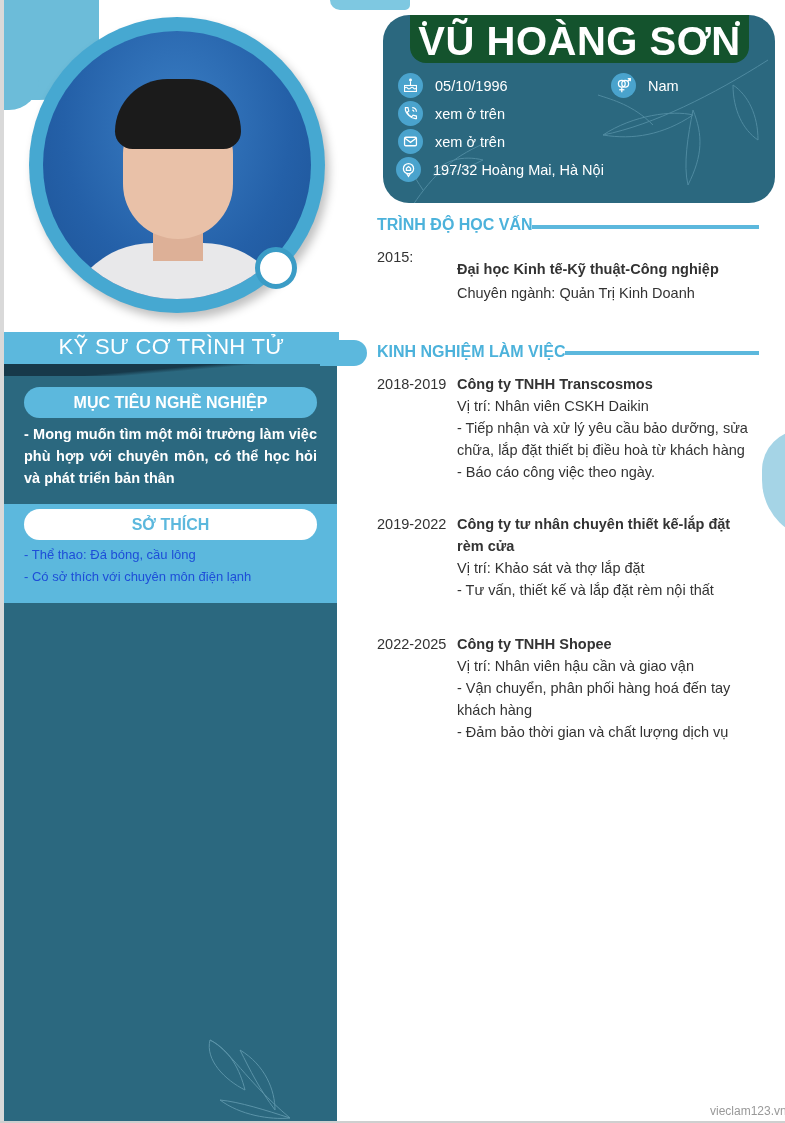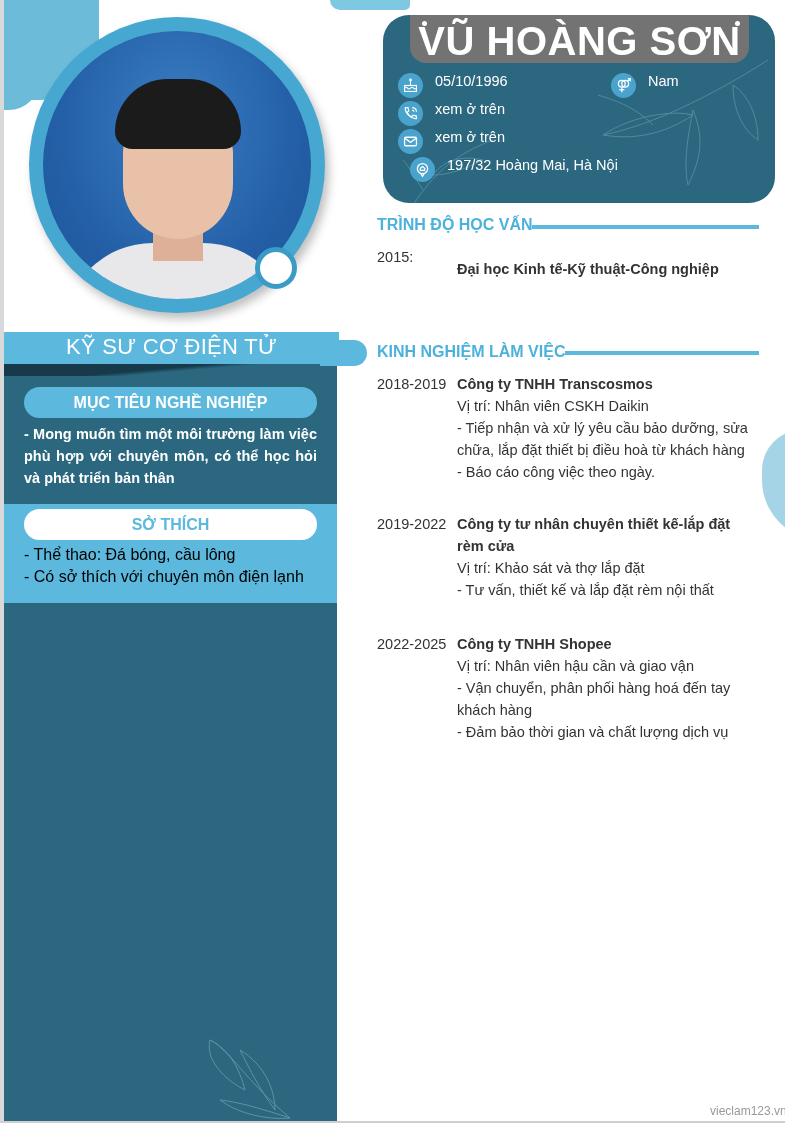--- a/index.html
+++ b/index.html
@@ -26,26 +26,26 @@
   .title-band-tab { position:absolute; left:320px; top:340px; width:47px; height:26px; background:#5cb8dd; border-radius:0 14px 14px 0; }
   .title-band-text { position:absolute; left:4px; top:332px; width:335px; height:30px; text-align:center; color:#fff; font-size:22px; line-height:30px; letter-spacing:0.3px; }
   .side-dark { position:absolute; left:4px; top:364px; width:333px; height:757px; background:#2b687f; }
   .side-shadow { position:absolute; left:4px; top:364px; width:333px; height:12px; background:linear-gradient(175deg, #17394a 0%, #17394a 45%, transparent 55%); }
   .side-light { position:absolute; left:4px; top:504px; width:333px; height:99px; background:#5cb8dd; }
 
   .pill { position:absolute; left:24px; width:293px; height:31px; border-radius:16px; text-align:center; font-weight:bold; font-size:16px; line-height:31px; }
   .pill.blue { top:387px; background:#5cb8dd; color:#fff; }
   .pill.white { top:509px; background:#fff; color:#5cb8dd; }
   .obj-text { position:absolute; left:24px; top:423px; width:293px; color:#fff; font-size:14.5px; line-height:22px; text-align:justify;font-weight:bold; }
-  .hobby-text { position:absolute; left:24px; top:544px; width:300px; color:#000000; font-size:16px; line-height:22px; }
+  .hobby-text { position:absolute; left:24px; top:544px; width:300px; color:#1d4ed8; font-size:13px; line-height:22px; }
 
   .header-card { position:absolute; left:383px; top:15px; width:392px; height:188px; background:#2b687f; border-radius:26px; overflow:hidden; }
-  .name-pill { position:absolute; left:410px; top:15px; width:339px; height:48px; background:#737373; border-radius:0 0 16px 16px; text-align:center; color:#fff; font-size:40px; font-weight:bold; line-height:52px; letter-spacing:0.5px; }
+  .name-pill { position:absolute; left:410px; top:15px; width:339px; height:48px; background:#14532d; border-radius:0 0 16px 16px; text-align:center; color:#fff; font-size:40px; font-weight:bold; line-height:52px; letter-spacing:0.5px; }
   .name-dot { position:absolute; width:5px; height:5px; border-radius:50%; background:#fff; }
-  .info-row { position:absolute; display:flex; align-items:flex-start; color:#fff; font-size:14.5px; }
+  .info-row { position:absolute; display:flex; align-items:center; color:#fff; font-size:14.5px; }
   .info-icon { width:25px; height:25px; border-radius:50%; background:#4aa3cd; margin-right:12px; display:flex; align-items:center; justify-content:center; }
   .info-icon svg { width:17px; height:17px; }
 
   .sec-title { position:absolute; left:377px; color:#4cb2db; font-size:16px; font-weight:bold; }
   .sec-line { position:absolute; height:4px; background:#5cb8dd; }
   .row { position:absolute; left:377px; width:390px; color:#333; font-size:14.5px; line-height:22px; }
   .row .yr { position:absolute; left:0; top:0; }
   .row .body { position:absolute; left:80px; top:0; width:300px; }
   .row .body b { color:#333; }
 
@@ -72,21 +72,21 @@
     <div class="hair"></div>
   </div>
 </div>
 <div class="photo-dot"></div>
 
 <div class="side-dark"></div>
 <div class="side-shadow"></div>
 <div class="side-light"></div>
 <div class="title-band"></div>
 <div class="title-band-tab"></div>
-<div class="title-band-text">KỸ SƯ CƠ ĐIỆN TỬ</div>
+<div class="title-band-text">KỸ SƯ CƠ TRÌNH TỬ</div>
 
 <div class="pill blue">MỤC TIÊU NGHỀ NGHIỆP</div>
 <div class="obj-text">- Mong muốn tìm một môi trường làm việc phù hợp với chuyên môn, có thể học hỏi và phát triển bản thân</div>
 
 <div class="pill white">SỞ THÍCH</div>
 <div class="hobby-text">
   <div>- Thể thao: Đá bóng, cầu lông</div>
   <div>- Có sở thích với chuyên môn điện lạnh</div>
 </div>
 
@@ -164,39 +164,40 @@
   <span class="info-icon">
     <svg viewBox="0 0 20 20">
         <g fill="none" stroke="#fff" stroke-width="1.5">
           <rect x="3" y="5" width="14" height="10" rx="1.5"></rect>
           <path d="M3 6 L10 11 L17 6"></path>
         </g>
       </svg>
   </span>
   <span>xem ở trên</span>
 </div>
-<div class="info-row" style="left:410px;top:157px">
+<div class="info-row" style="left:396px;top:157px">
   <span class="info-icon">
     <svg viewBox="0 0 20 20">
         <g fill="none" stroke="#fff" stroke-width="1.5">
           <circle cx="10" cy="9" r="6"></circle>
           <path d="M7.5 11 V8.5 L10 6.5 L12.5 8.5 V11 Z"></path>
           <path d="M8 15 L10 18 L12 15"></path>
         </g>
       </svg>
   </span>
   <span>197/32 Hoàng Mai, Hà Nội</span>
 </div>
 
 <div class="sec-title" style="top:216px">TRÌNH ĐỘ HỌC VẤN</div>
 <div class="sec-line" style="left:532px;top:225px;width:227px"></div>
 <div class="row" style="top:246px">
   <span class="yr">2015:</span>
   <div class="body">
     <div style="margin-top:12px"><b>Đại học Kinh tế-Kỹ thuật-Công nghiệp</b></div>
+    <div style="margin-top:2px">Chuyên ngành: Quản Trị Kinh Doanh</div>
   </div>
 </div>
 
 <div class="sec-title" style="top:343px">KINH NGHIỆM LÀM VIỆC</div>
 <div class="sec-line" style="left:565px;top:351px;width:194px"></div>
 
 <div class="row" style="top:373px">
   <span class="yr">2018-2019</span>
   <div class="body">
     <div><b>Công ty TNHH Transcosmos</b></div>

